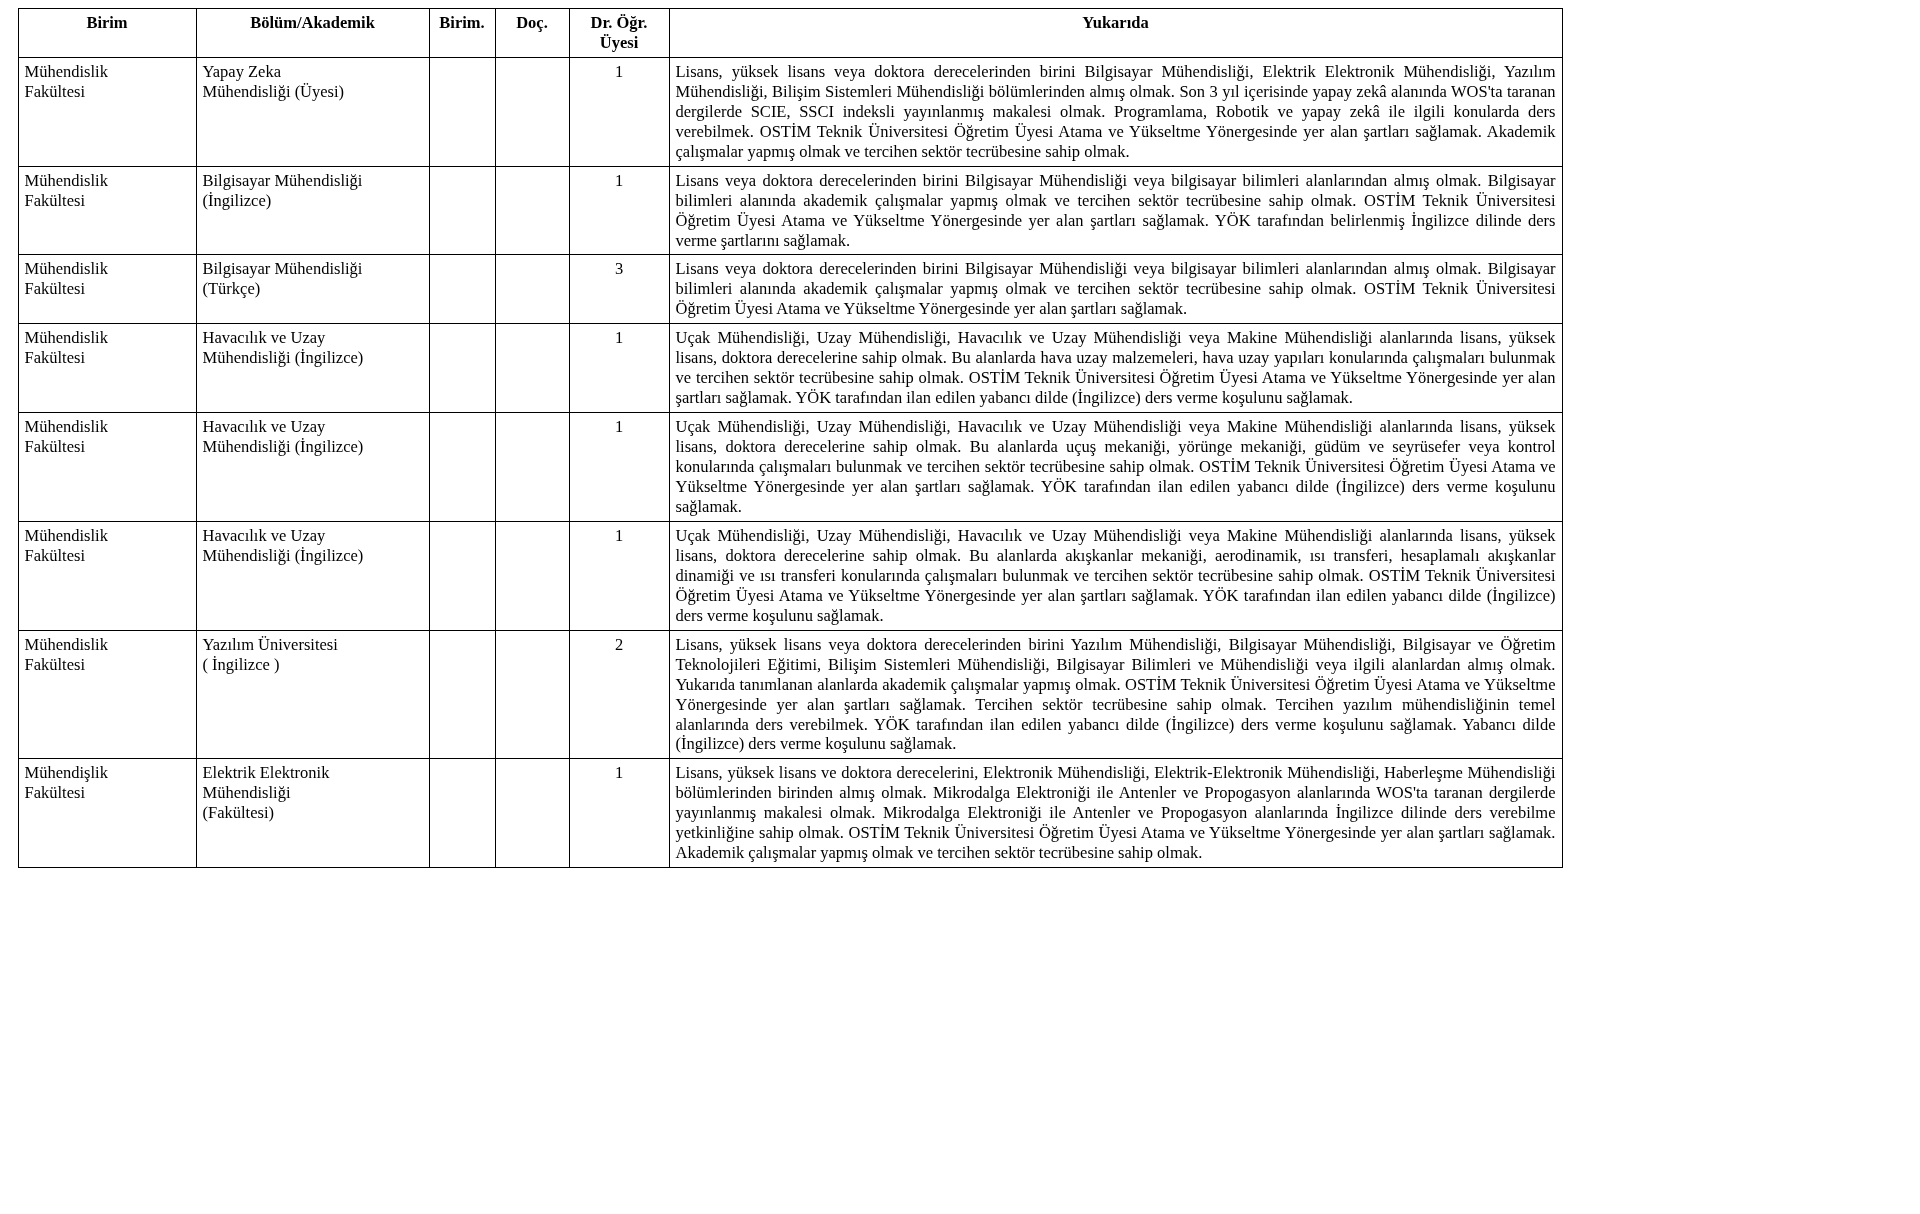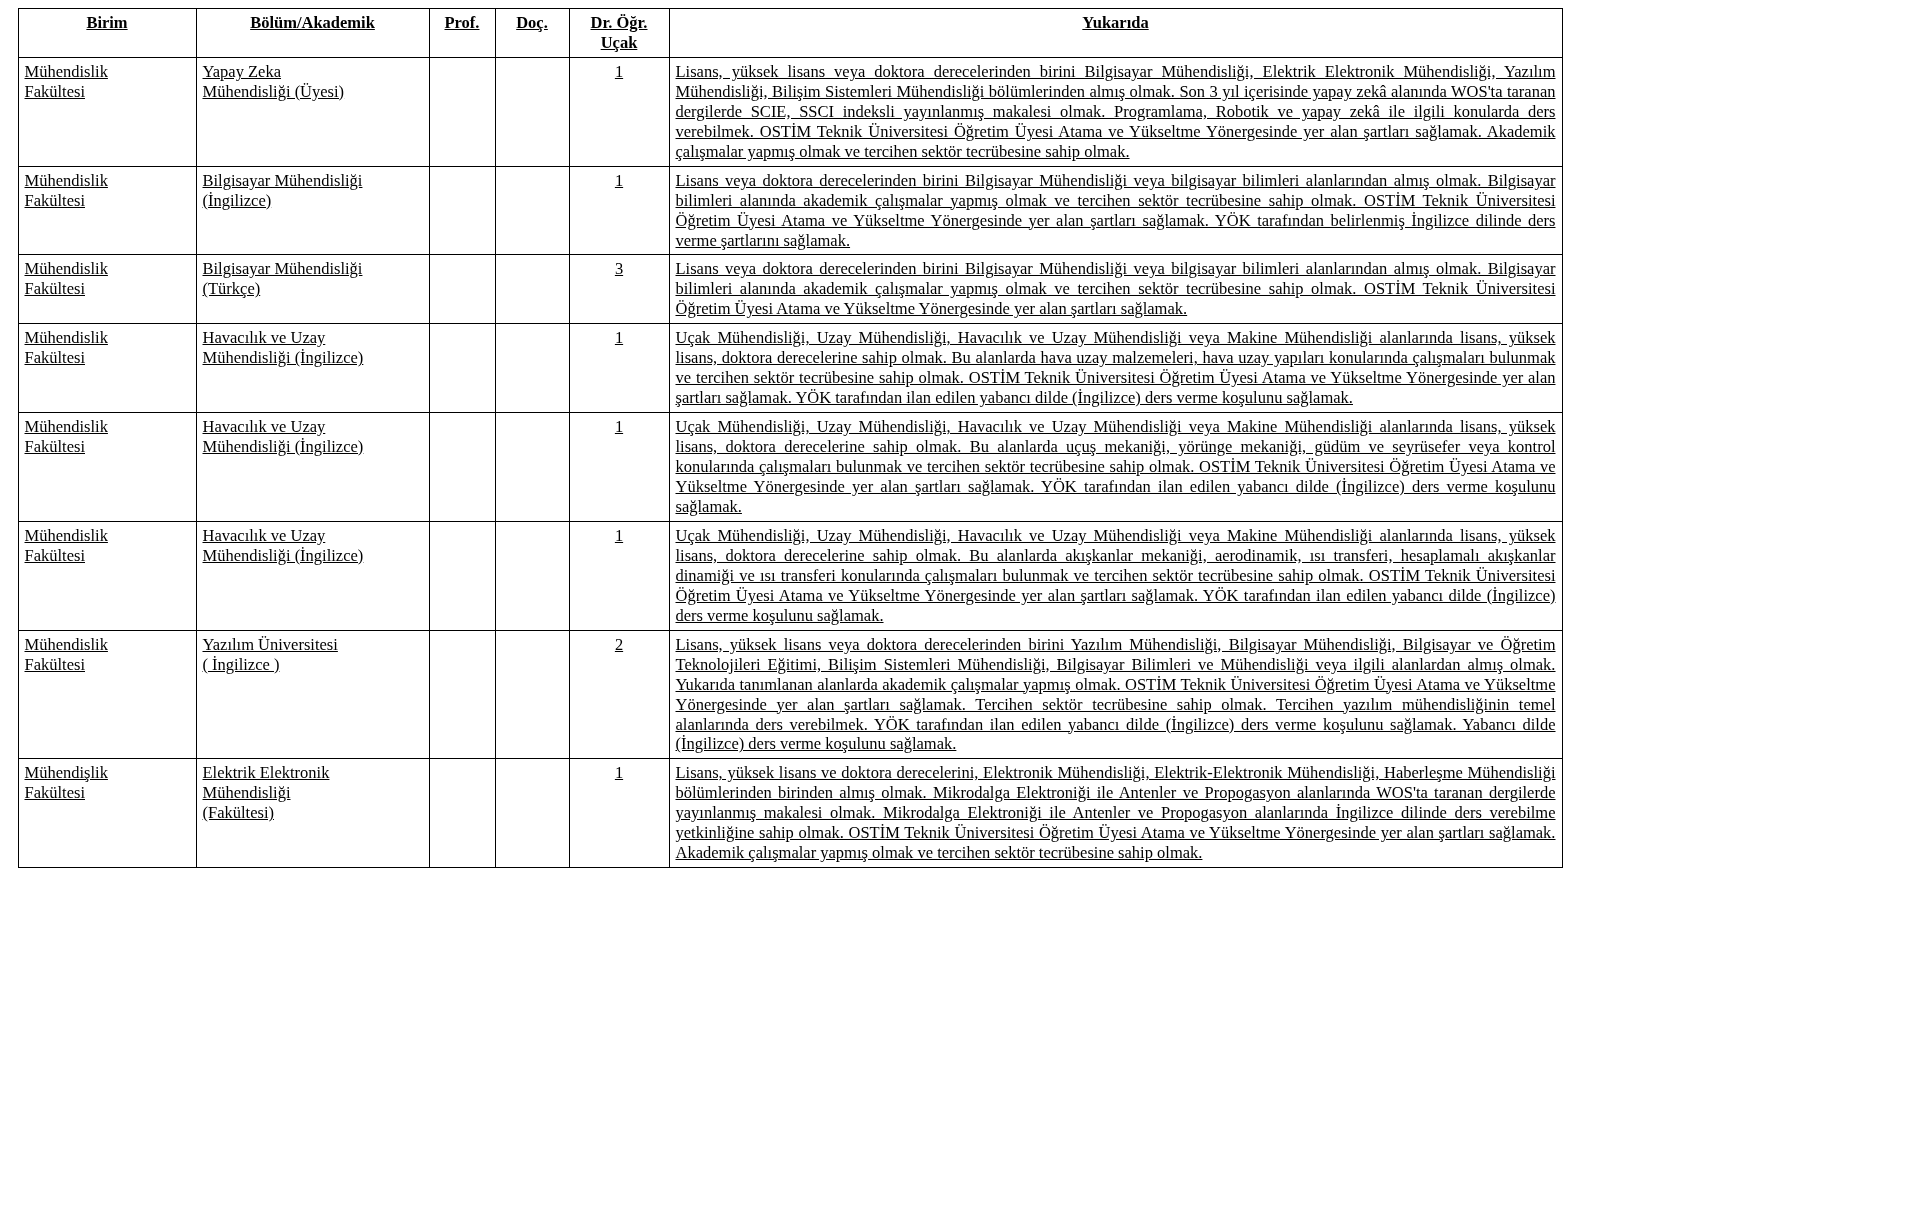--- a/index.html
+++ b/index.html
@@ -10,21 +10,20 @@
   body {
     width: 1920px;
     min-height: 1214px;
     font-family: "Liberation Serif", serif;
     color: #000000;
   }
   .page {
     width: 1580px;
     padding: 8px 14px 10px 14px;
     box-sizing: border-box;
-    text-decoration: underline;
   }
   table.req-table {
     border-collapse: collapse;
     width: 1544px;
     margin: 0 auto;
     table-layout: fixed;
   }
   table.req-table th,
   table.req-table td {
     border: 1.6px solid #000000;
@@ -80,24 +79,24 @@
       <col class="c-bolum">
       <col class="c-prof">
       <col class="c-doc">
       <col class="c-dr">
       <col class="c-sartlar">
     </colgroup>
     <thead>
       <tr>
         <th>Birim</th>
         <th>Bölüm/Akademik</th>
-        <th>Prof.</th>
+        <th>Birim.</th>
         <th>Doç.</th>
         <th class="nowrapline">Dr. Öğr.
-Uçak</th>
+Üyesi</th>
         <th>Yukarıda</th>
       </tr>
     </thead>
     <tbody>
       <tr>
         <td class="birim nowrapline">Mühendislik
 Fakültesi</td>
         <td class="bolum nowrapline">Yapay Zeka
 Mühendisliği (Üyesi)</td>
         <td class="num"></td>

